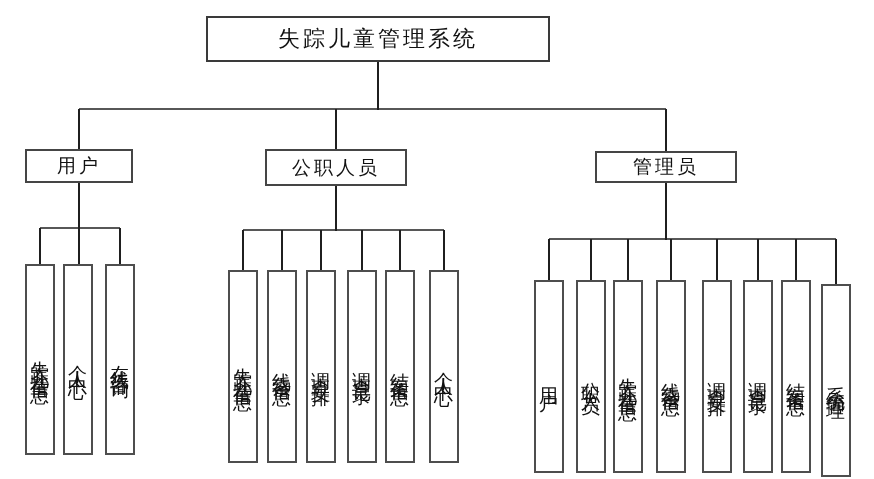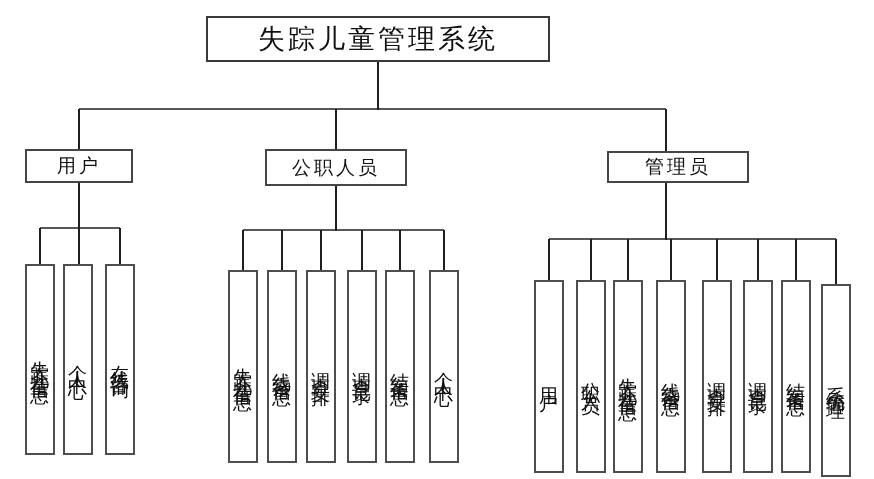--- a/index.html
+++ b/index.html
@@ -27,31 +27,31 @@
     background: #ffffff;
     border: 2px solid #454545;
     display: flex;
     align-items: center;
     justify-content: center;
     text-align: center;
   }
   .root-box {
     left: 206px; top: 16px;
     width: 344px; height: 46px;
-    font-size: 27px;
+    font-size: 22px;
     letter-spacing: 3px;
     border-color: #3a3a3a;
   }
   .l2-box {
     font-size: 19px;
     letter-spacing: 3px;
   }
   .l2-user    { left: 25px;  top: 149px; width: 108px; height: 34px; }
   .l2-staff   { left: 265px; top: 149px; width: 142px; height: 37px; }
-  .l2-admin   { left: 595px; top: 151px; width: 142px; height: 32px; margin-left: 12px; }
+  .l2-admin   { left: 595px; top: 151px; width: 142px; height: 32px; }
   .leaf {
     width: 30px;
     font-size: 19px;
     border-color: #4e4e4e;
   }
   .leaf span {
     writing-mode: vertical-rl;
     text-orientation: upright;
     letter-spacing: 5px;
     line-height: 1.0;

